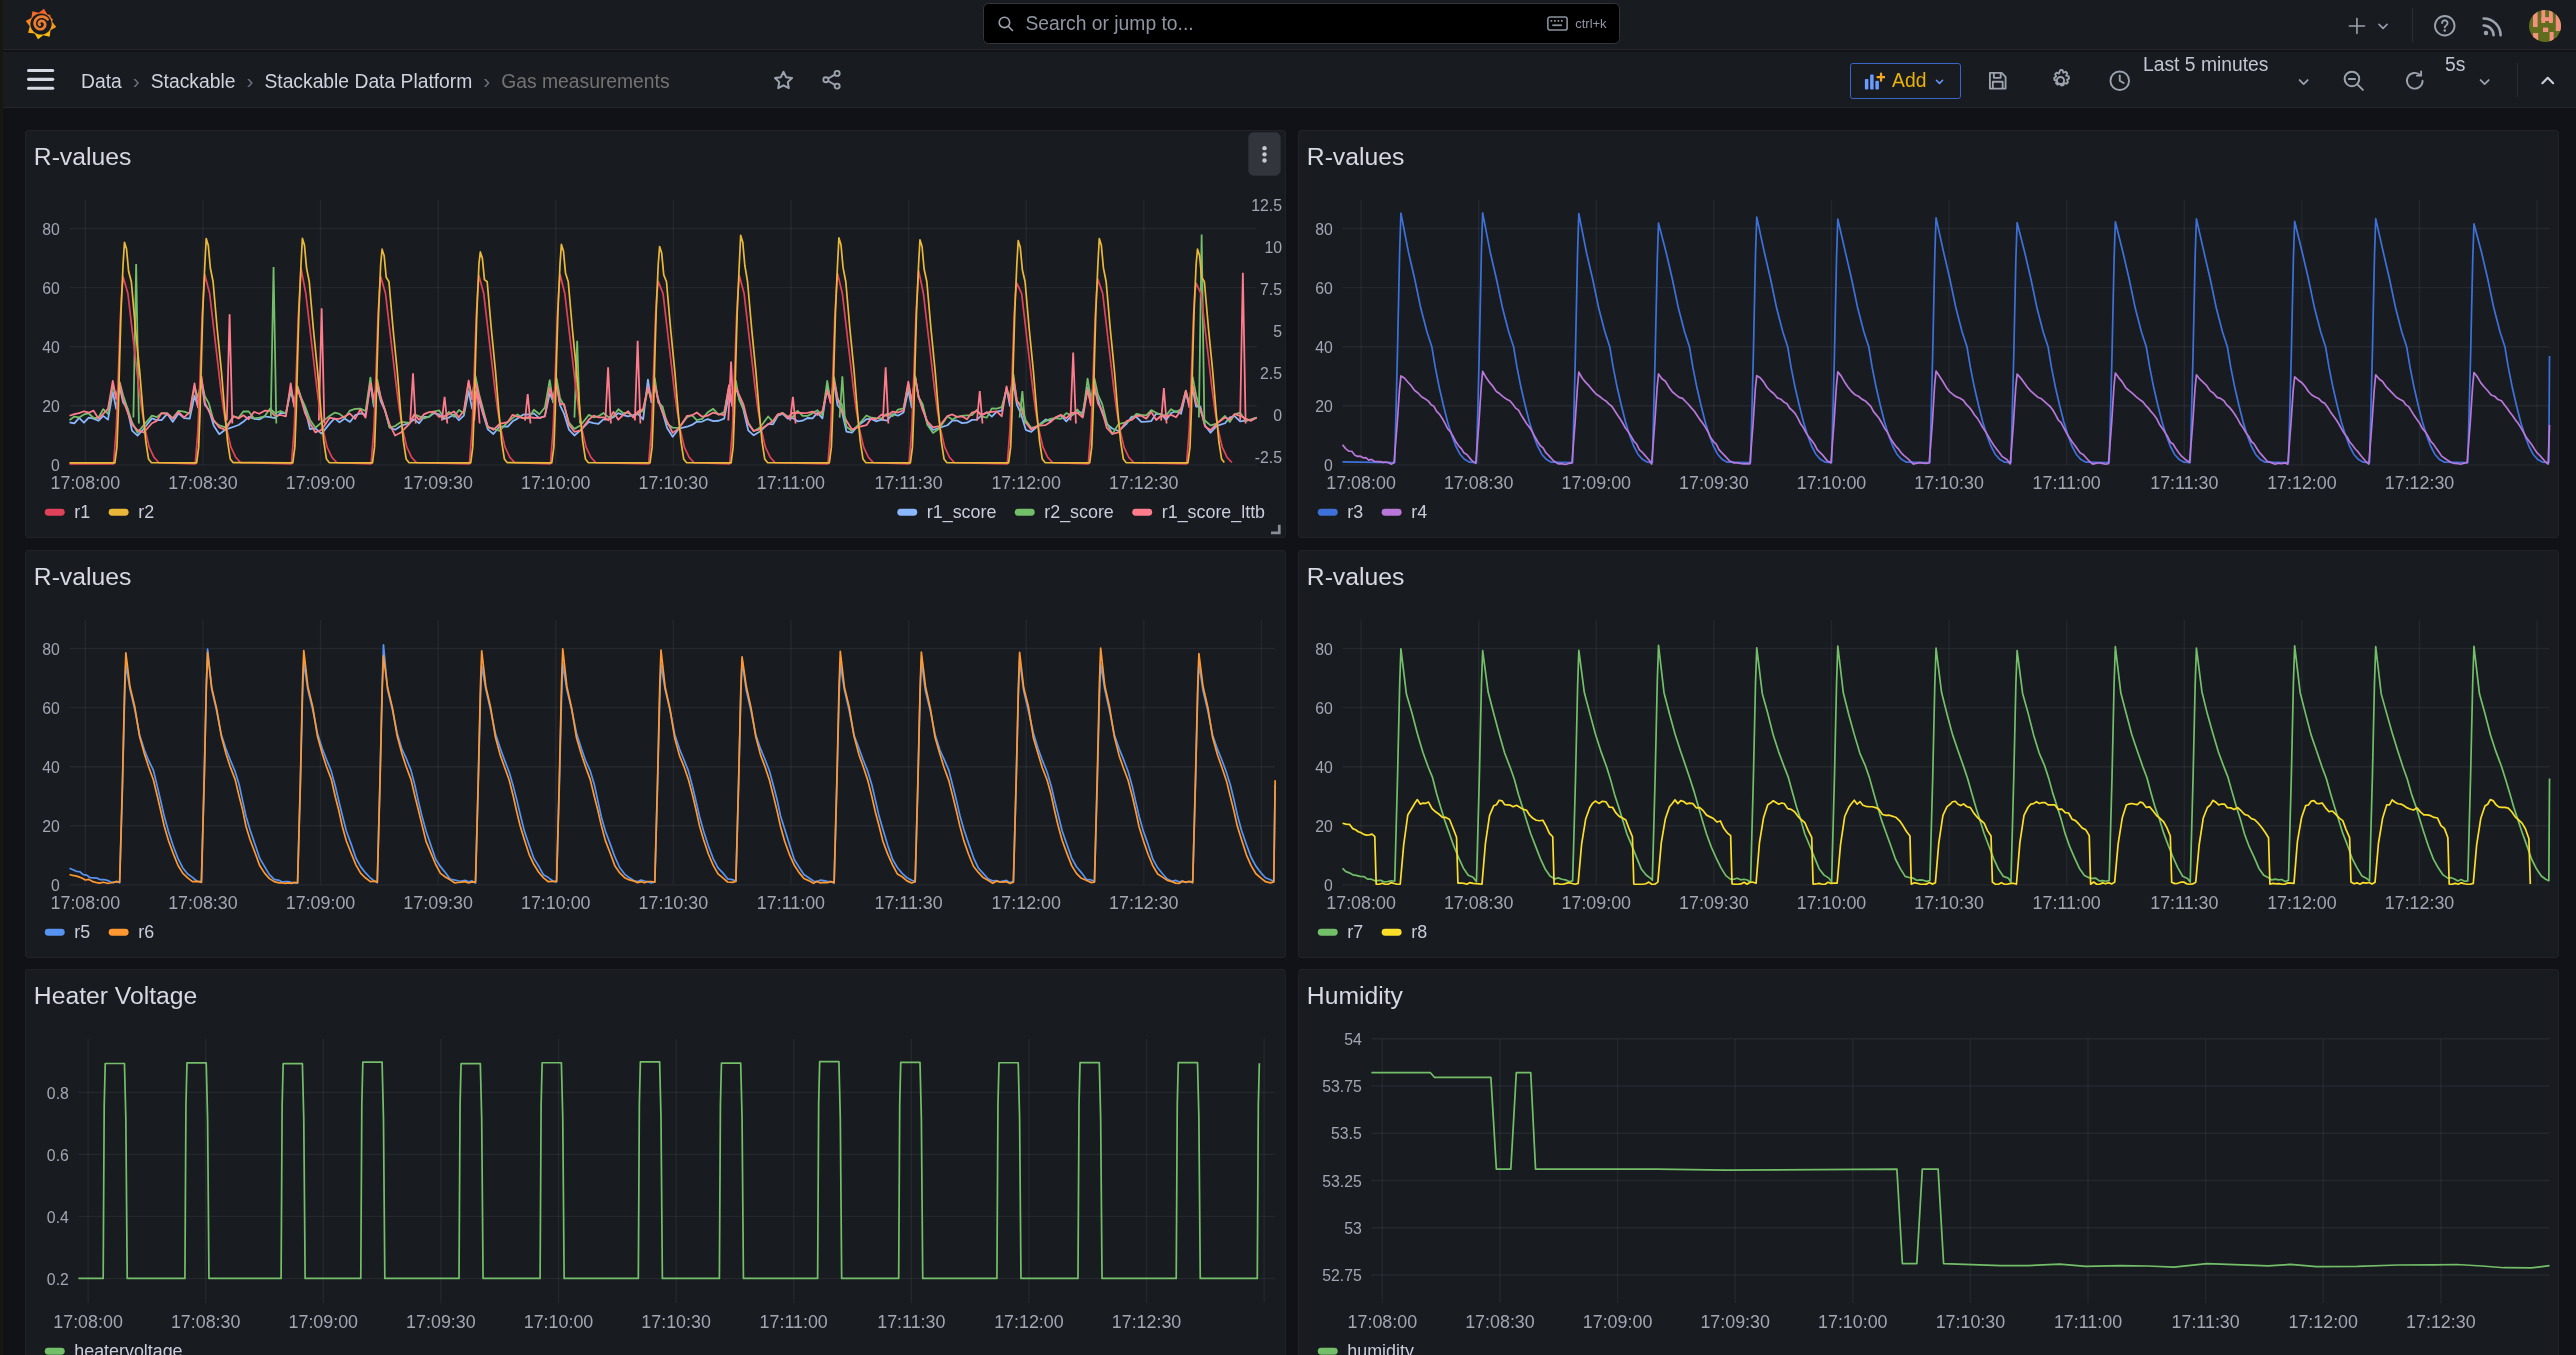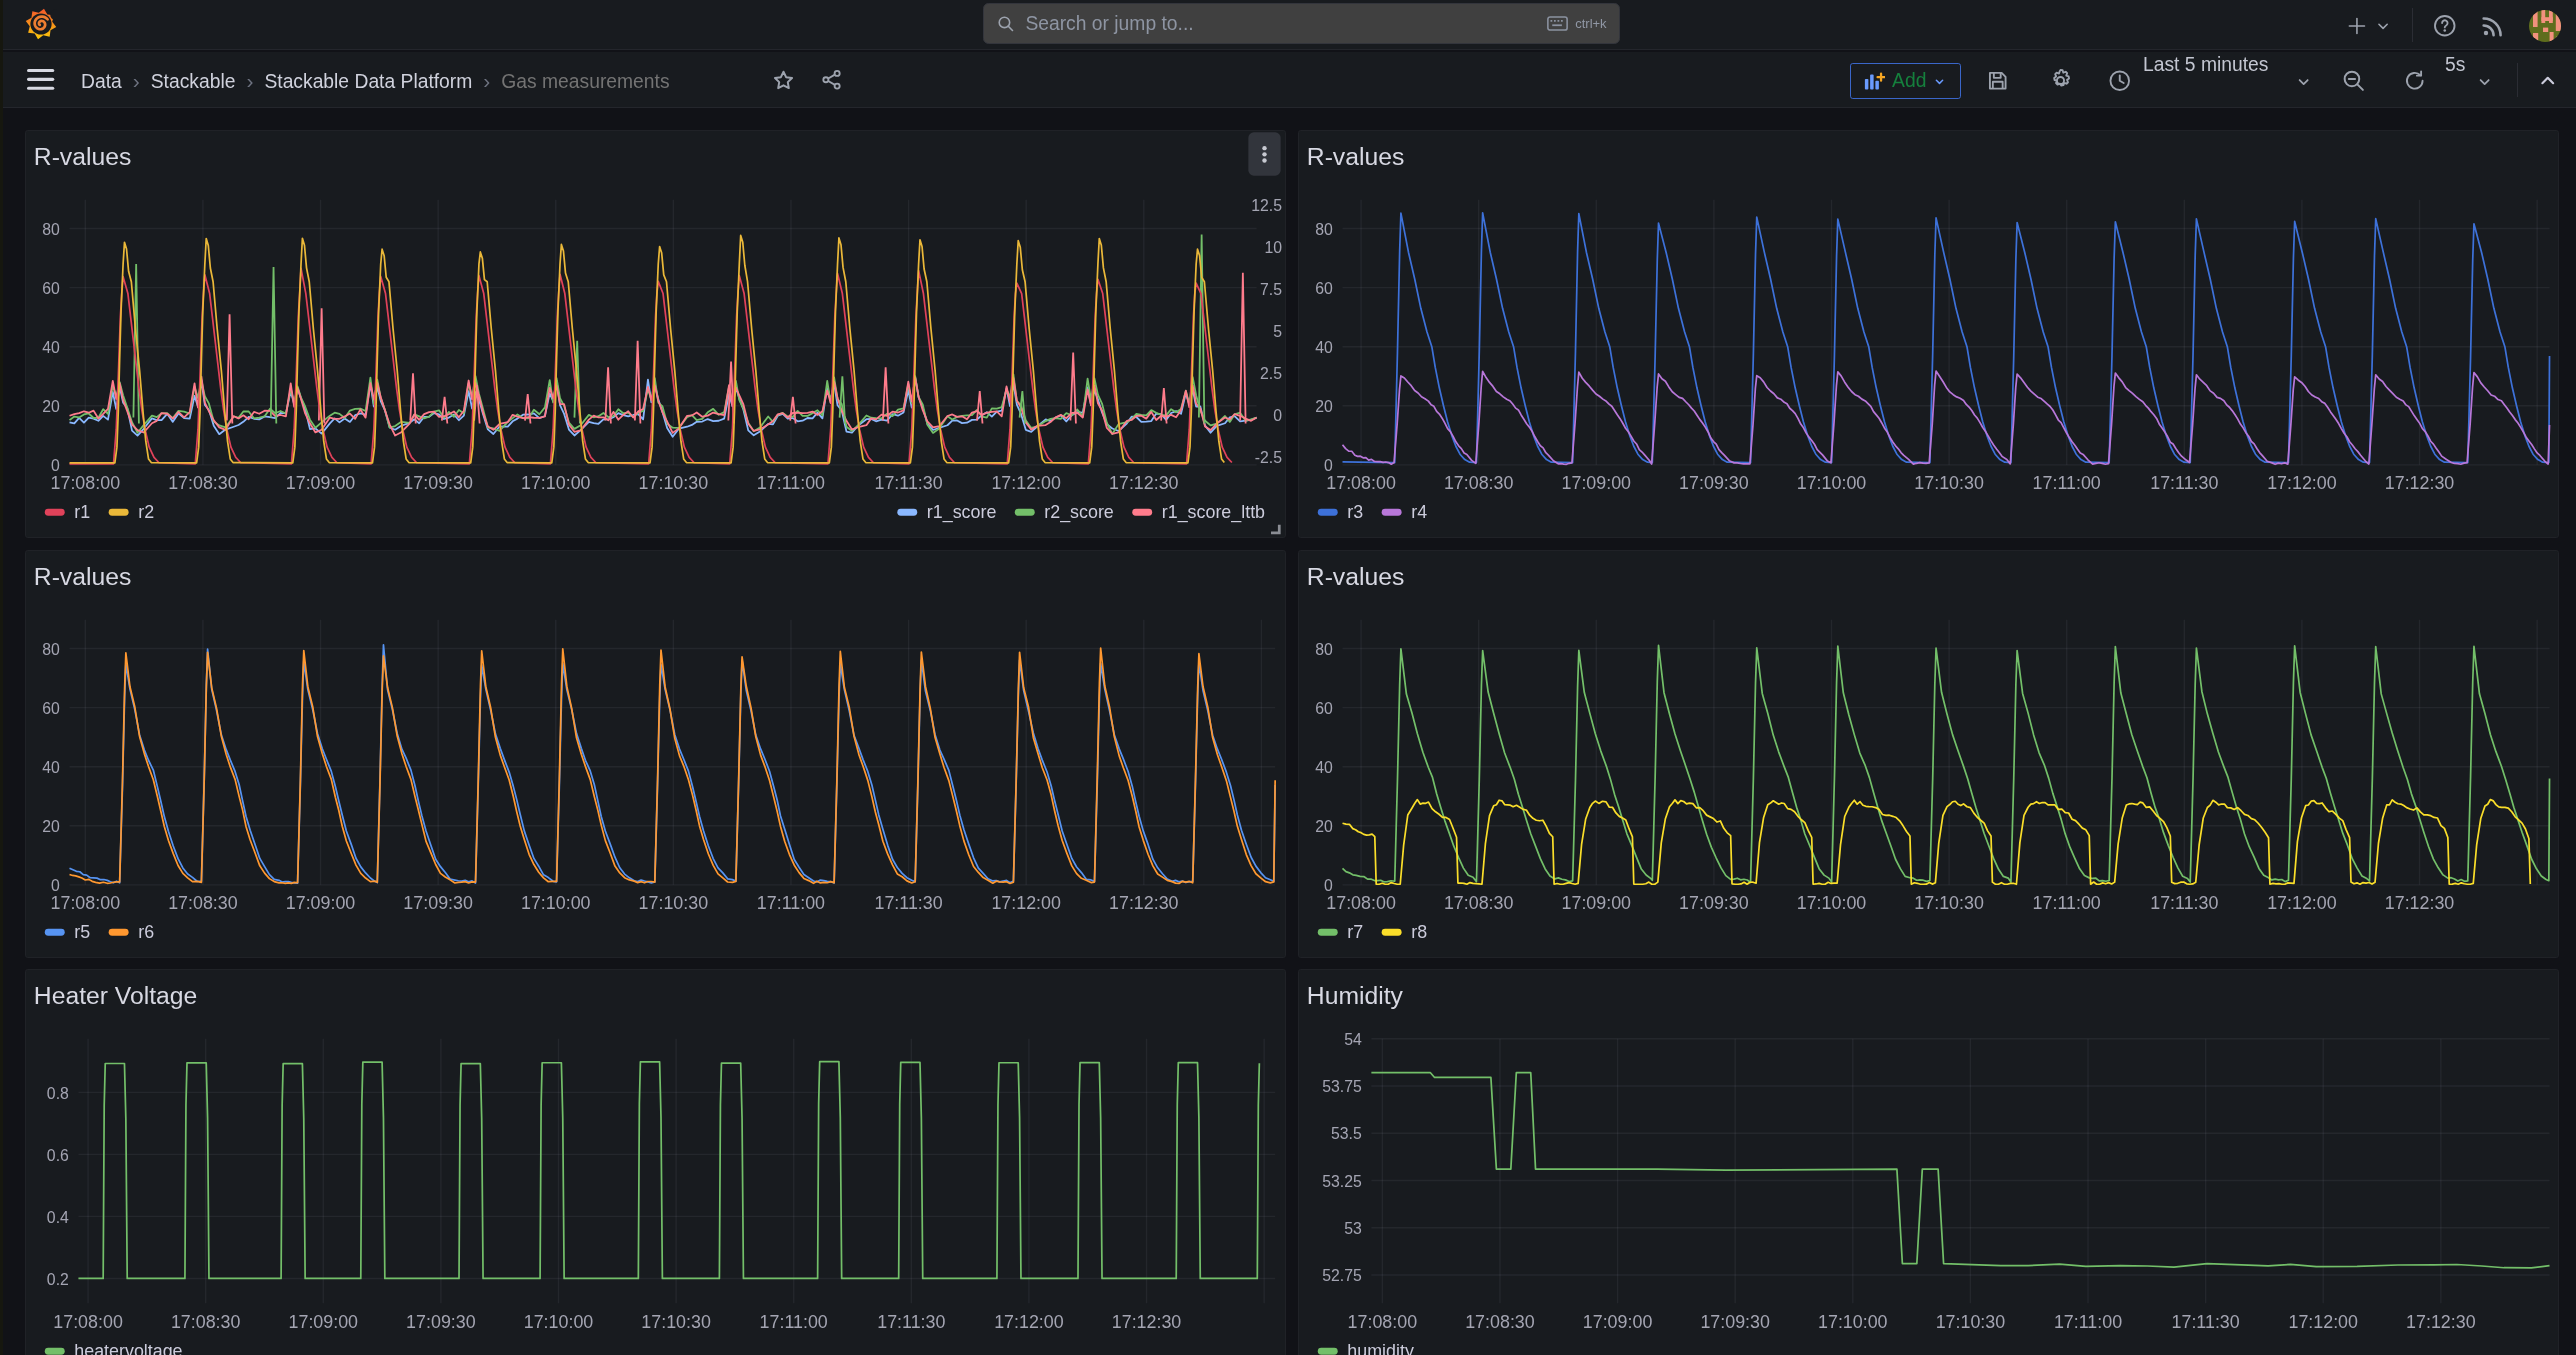--- a/index.html
+++ b/index.html
@@ -1,24 +1,24 @@
 <!DOCTYPE html>
 <html style="font-size:11px"><head><meta charset="utf-8"><style>
 * { margin:0; padding:0; box-sizing:border-box; }
 html,body { width:2576px; height:1356px; background:#111217; font-family:"Liberation Sans", sans-serif; overflow:hidden; }
 .nav { position:absolute; left:0; top:0; width:2576px; height:50px; background:#181b1f; border-bottom:1.4px solid #24262c; }
 .toolbar { position:absolute; left:0; top:52px; width:2576px; height:56px; background:#181b1f; border-bottom:1.4px solid #24262c; }
-.search { position:absolute; left:983px; top:3.4px; width:637px; height:41px; background:#404040; border:1.4px solid #33353c; border-radius:5.5px; display:flex; align-items:center; padding:0 12.4px; }
+.search { position:absolute; left:983px; top:3.4px; width:637px; height:41px; background:#000000; border:1.4px solid #33353c; border-radius:5.5px; display:flex; align-items:center; padding:0 12.4px; }
 .search .ph { color:#8e95a3; font-size:19.3px; }
 .search .kbd { margin-left:auto; color:#9097a5; font-size:13px; display:flex; align-items:flex-end; }
 .crumbs { position:absolute; left:81px; top:68px; display:flex; align-items:center; font-size:19.3px; height:28px; }
 .crumbs .c1 { color:#d0d2dd; }
 .crumbs .c2 { color:#737373; }
 .crumbs .sep { color:#6e7381; margin:0 11px; font-size:21px; transform:translateY(-1.4px); }
-.addbtn { position:absolute; left:1850px; top:63px; width:111px; height:36px; border:1.4px solid #3a66c9; border-radius:2.8px; color:#15803d; font-size:19.3px; display:flex; align-items:center; justify-content:center; }
+.addbtn { position:absolute; left:1850px; top:63px; width:111px; height:36px; border:1.4px solid #3a66c9; border-radius:2.8px; color:#eab308; font-size:19.3px; display:flex; align-items:center; justify-content:center; }
 .tbtext { position:absolute; top:54px; color:#c3c6d1; font-size:19.3px; }
 svg.panel { position:absolute; background:#181b1f; border:1.4px solid #202227; border-radius:2.8px; }
 svg text { font-family:"Liberation Sans", sans-serif; }
 </style></head><body>
 <div style="position:absolute;left:0;top:0;width:3.4px;height:1356px;background:#16170f;z-index:50"></div>
 <div class="nav">
     <svg width="32" height="32" style="position:absolute;left:25px;top:8.3px" viewBox="0 0 46 47">
 <defs>
         <linearGradient id="glg" x1="0" y1="0" x2="0" y2="1">
           <stop offset="0" stop-color="#F2572B"></stop>

